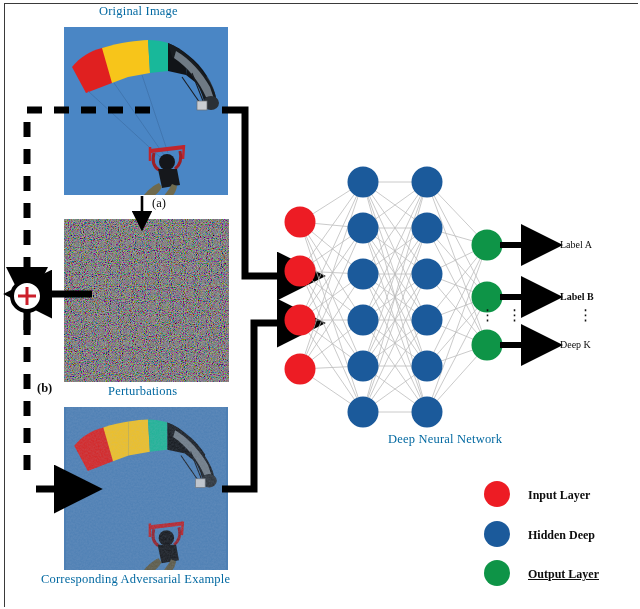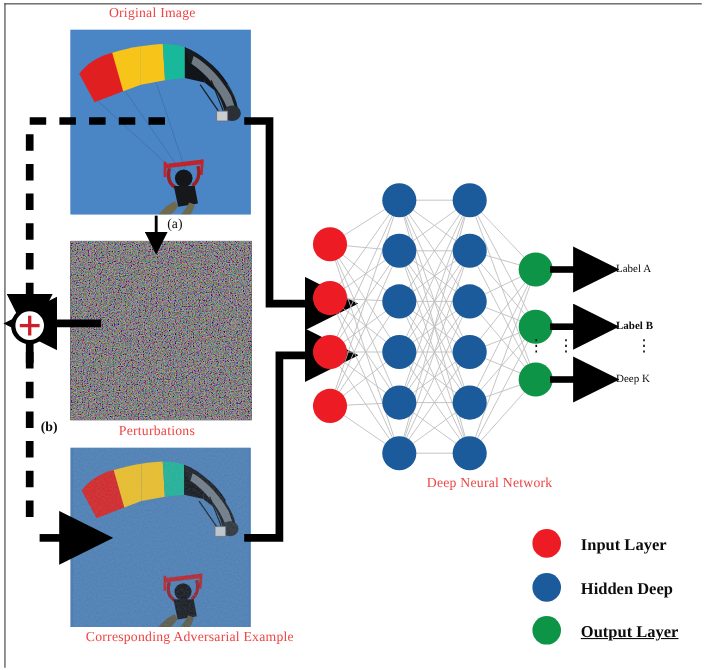--- a/index.html
+++ b/index.html
@@ -31,32 +31,32 @@
     left: 0;
     top: 0;
     width: 640px;
     height: 609px;
     overflow: visible;
   }
   .caption {
     position: absolute;
     font-family: "Liberation Serif", "DejaVu Serif", serif;
     font-size: 12.5px;
-    color: #ef4444;
+    color: #0369a1;
     white-space: nowrap;
     letter-spacing: 0.2px;
   }
   .panel {
     position: absolute;
     overflow: hidden;
   }
   .legend-text {
     position: absolute;
     font-family: "Liberation Serif", "DejaVu Serif", serif;
-    font-size: 15px;
+    font-size: 12px;
     font-weight: bold;
     color: #0d0d0d;
     white-space: nowrap;
   }
   .label-text {
     position: absolute;
     font-family: "Liberation Serif", "DejaVu Serif", serif;
     font-size: 10px;
     color: #0d0d0d;
     white-space: nowrap;
@@ -81,21 +81,21 @@
 <body>
 
 <div id="figure">
 
   <div id="frame-border"></div>
 
   <div class="caption" style="left:99px; top:4px;">Original Image</div>
 
   <div class="caption" style="left:108px; top:384px;">Perturbations</div>
 
-  <div class="caption" style="left:41px; top:572px;margin-left:37px;">Corresponding Adversarial Example</div>
+  <div class="caption" style="left:41px; top:572px;">Corresponding Adversarial Example</div>
 
   <div class="caption" style="left:340px; top:432px;margin-left:48px;">Deep Neural Network</div>
 
   <div class="small-tag" style="left:152px; top:196px;">(a)</div>
 
   <div class="small-tag" style="left:37px; top:381px; font-weight:bold;">(b)</div>
 
   <div class="panel" style="left:64px; top:27px; width:164px; height:168px; background:#4a86c5;">
     <svg width="164" height="168" viewBox="0 0 164 168">
       <rect x="0" y="0" width="164" height="168" fill="#4a86c5"></rect>

